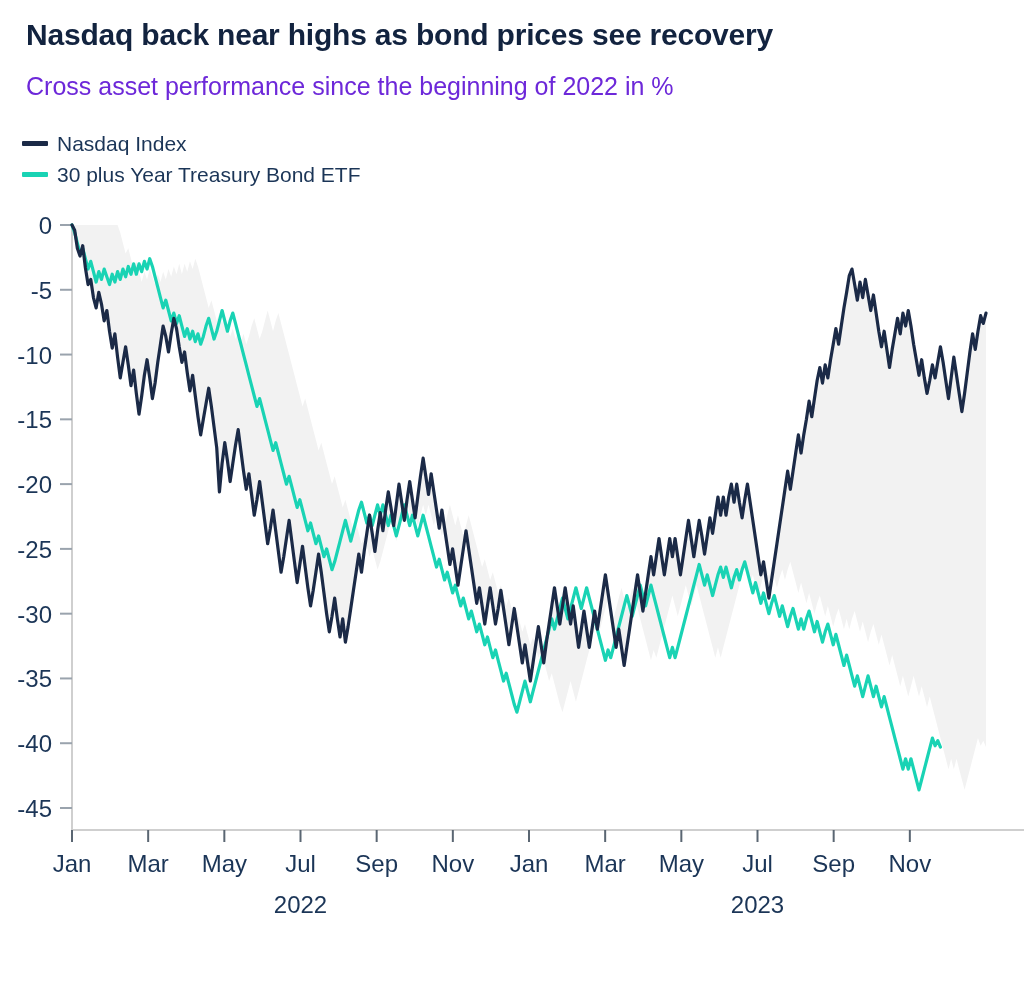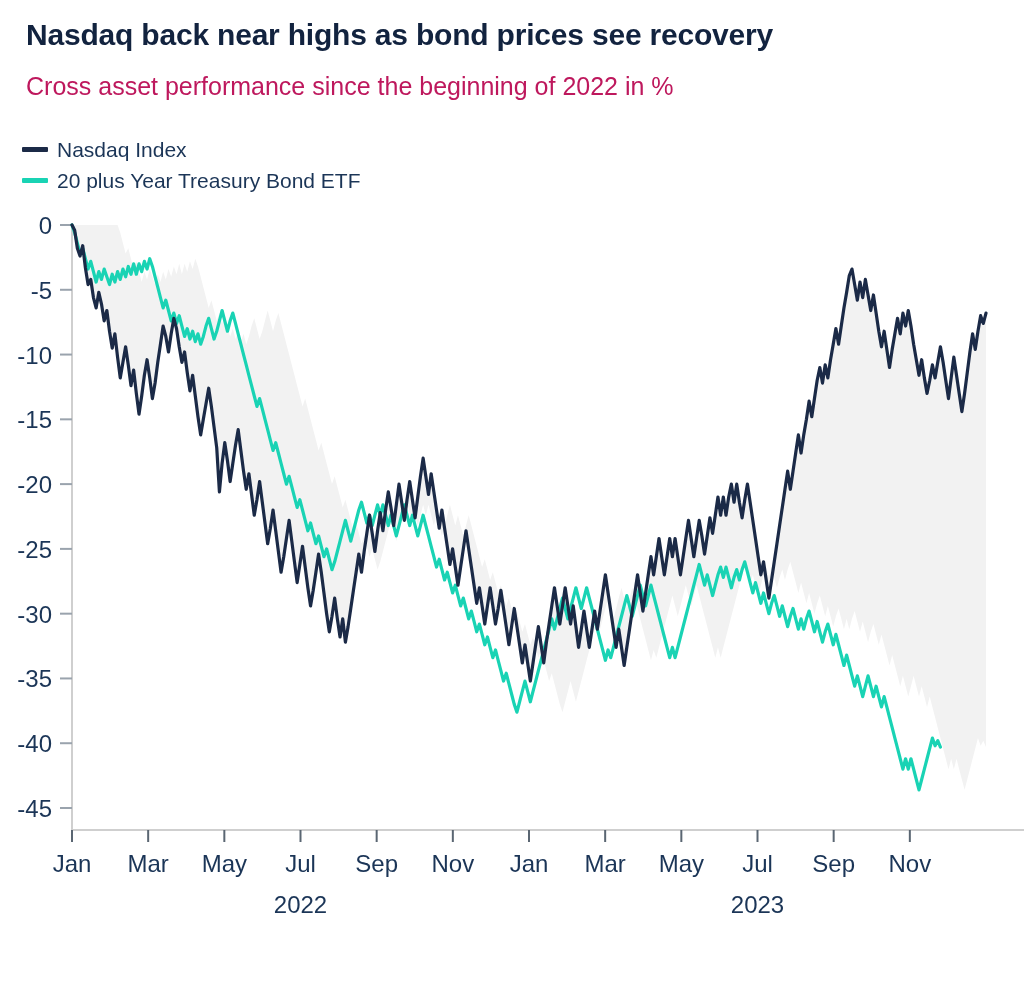--- a/index.html
+++ b/index.html
@@ -31,28 +31,27 @@
     letter-spacing: -0.2px;
     color: #12233f;
     white-space: nowrap;
   }
   .subtitle {
     position: absolute;
     left: 26px;
     top: 72px;
     font-size: 25px;
     font-weight: normal;
-    color: #be185d;
+    color: #6d28d9;
     white-space: nowrap;
   }
   .legend {
     position: absolute;
     left: 22px;
     top: 128px;
-    margin-top: 6px;
   }
   .legend-row {
     display: flex;
     align-items: center;
     height: 31px;
   }
   .legend-swatch {
     width: 26px;
     height: 5px;
     border-radius: 1px;
@@ -99,21 +98,21 @@
   <div class="title">Nasdaq back near highs as bond prices see recovery</div>
   <div class="subtitle">Cross asset performance since the beginning of 2022 in %</div>
 
   <div class="legend">
     <div class="legend-row">
       <span class="legend-swatch" style="background:#1b2a47"></span>
       <span class="legend-label">Nasdaq Index</span>
     </div>
     <div class="legend-row">
       <span class="legend-swatch" style="background:#19d3b4"></span>
-      <span class="legend-label">20 plus Year Treasury Bond ETF</span>
+      <span class="legend-label">30 plus Year Treasury Bond ETF</span>
     </div>
   </div>
 
   <div class="plot-wrap">
     <svg id="chart-svg" width="1024" height="981" viewBox="0 0 1024 981">
       <g id="fill-layer">
           <path d="M72.00 225.00 L74.68 230.18 L77.36 248.32 L80.04 256.09 L82.72 245.73 L85.40 267.75 L88.08 284.60 L90.76 279.41 L93.44 297.55 L96.12 307.92 L98.80 292.37 L101.48 304.03 L104.16 320.87 L106.84 310.51 L109.52 331.24 L112.21 348.08 L114.89 333.83 L117.57 357.15 L120.25 377.88 L122.93 362.33 L125.61 346.78 L128.29 364.92 L130.97 385.65 L133.65 370.10 L136.33 393.42 L139.01 414.15 L141.69 396.01 L144.37 375.28 L147.05 359.74 L149.73 377.88 L152.41 398.60 L155.09 383.06 L157.77 362.33 L160.45 344.19 L163.13 326.05 L165.81 336.42 L168.49 351.96 L171.17 333.83 L173.85 318.28 L176.53 328.64 L179.21 346.78 L181.89 362.33 L184.57 351.96 L187.26 372.69 L189.94 390.83 L192.62 375.28 L195.30 396.01 L197.98 416.74 L200.66 434.88 L203.34 419.33 L206.02 403.79 L208.70 388.24 L211.38 406.38 L214.06 427.11 L216.74 447.84 L219.42 491.88 L222.10 463.38 L224.78 442.65 L227.46 460.79 L230.14 481.52 L232.82 463.38 L235.50 445.24 L238.18 429.70 L240.86 450.43 L243.54 471.16 L246.22 489.29 L248.90 473.75 L251.58 494.48 L254.26 515.20 L256.94 499.66 L259.62 481.52 L262.30 502.25 L264.99 522.98 L267.67 543.71 L270.35 528.16 L273.03 510.02 L275.71 530.75 L278.39 551.48 L281.07 572.21 L283.75 556.66 L286.43 538.52 L289.11 520.39 L291.79 541.12 L294.47 561.84 L297.15 582.57 L299.83 564.44 L302.51 546.30 L305.19 567.03 L307.87 587.76 L310.55 605.89 L313.23 590.35 L315.91 572.21 L318.59 554.07 L321.27 572.21 L323.95 592.94 L326.63 613.67 L329.31 631.80 L331.99 616.26 L334.67 598.12 L337.35 618.85 L340.04 636.99 L342.72 618.85 L345.40 642.17 L348.08 626.62 L350.76 608.48 L353.44 590.35 L356.12 572.21 L358.80 554.07 L361.48 572.21 L364.16 551.48 L366.84 533.34 L369.52 515.20 L372.20 533.34 L374.88 551.48 L377.56 530.75 L380.24 512.61 L382.92 530.75 L385.60 510.02 L388.28 491.88 L390.96 507.43 L393.64 525.57 L396.32 504.84 L399.00 484.11 L401.68 502.25 L404.36 520.39 L407.04 499.66 L409.72 481.52 L412.40 499.66 L415.09 517.80 L417.77 497.07 L420.45 476.34 L423.13 458.20 L425.81 476.34 L428.49 494.48 L431.17 473.75 L433.85 491.88 L436.53 510.02 L439.21 528.16 L441.89 510.02 L444.57 528.16 L447.25 546.30 L449.93 564.44 L452.61 548.89 L455.29 567.03 L457.97 585.16 L460.65 567.03 L463.33 548.89 L466.01 530.75 L468.69 548.89 L471.37 567.03 L474.05 585.16 L476.73 603.30 L479.41 587.76 L482.09 605.89 L484.77 624.03 L487.45 605.89 L490.13 587.76 L492.82 605.89 L495.50 624.03 L498.18 608.48 L500.86 590.35 L503.54 608.48 L506.22 626.62 L508.90 644.76 L511.58 626.62 L514.26 608.48 L516.94 626.62 L519.62 644.76 L522.30 662.90 L524.98 644.76 L527.66 662.90 L530.34 681.04 L533.02 662.90 L535.70 644.76 L538.38 626.62 L541.06 644.76 L543.74 662.90 L546.42 642.17 L549.10 624.03 L551.78 605.89 L554.46 587.76 L557.14 605.89 L559.82 624.03 L562.50 605.89 L565.18 587.76 L567.87 605.89 L570.55 624.03 L573.23 605.89 L575.91 626.62 L578.59 647.35 L581.27 629.21 L583.95 611.08 L586.63 629.21 L589.31 647.35 L591.99 629.21 L594.67 611.08 L597.35 629.21 L600.03 611.08 L602.71 592.94 L605.39 574.80 L608.07 592.94 L610.75 611.08 L613.43 629.21 L616.11 647.35 L618.79 629.21 L621.47 647.35 L624.15 665.49 L626.83 647.35 L629.51 629.21 L632.19 611.08 L634.87 592.94 L637.55 574.80 L640.23 592.94 L642.91 611.08 L645.60 592.94 L648.28 574.80 L650.96 556.66 L653.64 574.80 L656.32 556.66 L659.00 538.52 L661.68 556.66 L664.36 574.80 L667.04 556.66 L669.72 538.52 L672.40 556.66 L675.08 538.52 L677.76 556.66 L680.44 574.80 L683.12 556.66 L685.80 538.52 L688.48 520.39 L691.16 538.52 L693.84 556.66 L696.52 538.52 L699.20 520.39 L701.88 535.93 L704.56 554.07 L707.24 535.93 L709.92 517.80 L712.60 533.34 L715.28 515.20 L717.96 497.07 L720.65 515.20 L723.33 497.07 L726.01 515.20 L728.69 497.07 L731.37 484.11 L734.05 502.25 L736.73 484.11 L739.41 502.25 L742.09 517.80 L744.77 499.66 L747.45 484.11 L750.13 502.25 L752.81 520.39 L755.49 538.52 L758.17 556.66 L760.85 574.80 L763.53 561.84 L766.21 579.98 L768.89 598.12 L771.57 579.98 L774.25 561.84 L776.93 543.71 L779.61 525.57 L782.29 507.43 L784.97 489.29 L787.65 471.16 L790.33 489.29 L793.01 471.16 L795.70 453.02 L798.38 434.88 L801.06 453.02 L803.74 434.88 L806.42 419.33 L809.10 401.20 L811.78 416.74 L814.46 398.60 L817.14 380.47 L819.82 367.51 L822.50 383.06 L825.18 364.92 L827.86 377.88 L830.54 359.74 L833.22 344.19 L835.90 328.64 L838.58 344.19 L841.26 326.05 L843.94 307.92 L846.62 292.37 L849.30 275.53 L851.98 269.05 L854.66 284.60 L857.34 300.14 L860.02 282.00 L862.70 297.55 L865.38 279.41 L868.06 294.96 L870.74 310.51 L873.43 294.96 L876.11 313.10 L878.79 331.24 L881.47 346.78 L884.15 331.24 L886.83 349.37 L889.51 367.51 L892.19 349.37 L894.87 333.83 L897.55 318.28 L900.23 333.83 L902.91 313.10 L905.59 326.05 L908.27 310.51 L910.95 326.05 L913.63 344.19 L916.31 359.74 L918.99 375.28 L921.67 359.74 L924.35 377.88 L927.03 393.42 L929.71 380.47 L932.39 364.92 L935.07 377.88 L937.75 362.33 L940.43 346.78 L943.11 362.33 L945.79 380.47 L948.48 398.60 L951.16 377.88 L953.84 357.15 L956.52 375.28 L959.20 393.42 L961.88 411.56 L964.56 393.42 L967.24 372.69 L969.92 351.96 L972.60 333.83 L975.28 349.37 L977.96 331.24 L980.64 315.69 L983.32 323.46 L986.00 313.10 L986.00 747.11 L983.32 740.63 L980.64 745.81 L977.96 738.04 L975.28 748.40 L972.60 758.77 L969.92 769.13 L967.24 779.50 L964.56 789.86 L961.88 779.50 L959.20 769.13 L956.52 758.77 L953.84 769.13 L951.16 758.77 L948.48 769.13 L945.79 758.77 L943.11 748.40 L940.43 738.04 L937.75 727.68 L935.07 717.31 L932.39 706.95 L929.71 696.58 L927.03 706.95 L924.35 696.58 L921.67 686.22 L918.99 696.58 L916.31 686.22 L913.63 675.85 L910.95 686.22 L908.27 696.58 L905.59 686.22 L902.91 675.85 L900.23 686.22 L897.55 675.85 L894.87 665.49 L892.19 655.12 L889.51 665.49 L886.83 655.12 L884.15 644.76 L881.47 634.40 L878.79 644.76 L876.11 634.40 L873.43 624.03 L870.74 631.80 L868.06 642.17 L865.38 631.80 L862.70 621.44 L860.02 631.80 L857.34 621.44 L854.66 611.08 L851.98 618.85 L849.30 629.21 L846.62 618.85 L843.94 629.21 L841.26 618.85 L838.58 608.48 L835.90 616.26 L833.22 626.62 L830.54 616.26 L827.86 605.89 L825.18 616.26 L822.50 605.89 L819.82 595.53 L817.14 603.30 L814.46 613.67 L811.78 603.30 L809.10 592.94 L806.42 603.30 L803.74 592.94 L801.06 582.57 L798.38 592.94 L795.70 582.57 L793.01 572.21 L790.33 561.84 L787.65 569.62 L784.97 579.98 L782.29 569.62 L779.61 577.39 L776.93 587.76 L774.25 577.39 L771.57 567.03 L768.89 577.39 L766.21 567.03 L763.53 574.80 L760.85 585.16 L758.17 595.53 L755.49 585.16 L752.81 574.80 L750.13 585.16 L747.45 574.80 L744.77 564.44 L742.09 574.80 L739.41 585.16 L736.73 595.53 L734.05 605.89 L731.37 616.26 L728.69 626.62 L726.01 636.99 L723.33 647.35 L720.65 657.72 L717.96 647.35 L715.28 657.72 L712.60 647.35 L709.92 636.99 L707.24 626.62 L704.56 616.26 L701.88 605.89 L699.20 595.53 L696.52 585.16 L693.84 595.53 L691.16 605.89 L688.48 595.53 L685.80 585.16 L683.12 595.53 L680.44 605.89 L677.76 616.26 L675.08 605.89 L672.40 595.53 L669.72 605.89 L667.04 616.26 L664.36 626.62 L661.68 636.99 L659.00 647.35 L656.32 657.72 L653.64 649.94 L650.96 660.31 L648.28 649.94 L645.60 639.58 L642.91 629.21 L640.23 618.85 L637.55 608.48 L634.87 598.12 L632.19 587.76 L629.51 598.12 L626.83 608.48 L624.15 598.12 L621.47 587.76 L618.79 598.12 L616.11 608.48 L613.43 618.85 L610.75 608.48 L608.07 598.12 L605.39 608.48 L602.71 618.85 L600.03 629.21 L597.35 618.85 L594.67 629.21 L591.99 639.58 L589.31 649.94 L586.63 660.31 L583.95 670.67 L581.27 681.04 L578.59 691.40 L575.91 701.76 L573.23 691.40 L570.55 681.04 L567.87 691.40 L565.18 701.76 L562.50 712.13 L559.82 704.36 L557.14 693.99 L554.46 683.63 L551.78 673.26 L549.10 681.04 L546.42 670.67 L543.74 660.31 L541.06 649.94 L538.38 657.72 L535.70 647.35 L533.02 636.99 L530.34 644.76 L527.66 634.40 L524.98 624.03 L522.30 631.80 L519.62 621.44 L516.94 611.08 L514.26 618.85 L511.58 608.48 L508.90 598.12 L506.22 605.89 L503.54 595.53 L500.86 585.16 L498.18 592.94 L495.50 582.57 L492.82 572.21 L490.13 579.98 L487.45 569.62 L484.77 559.25 L482.09 567.03 L479.41 556.66 L476.73 546.30 L474.05 535.93 L471.37 525.57 L468.69 515.20 L466.01 525.57 L463.33 535.93 L460.65 525.57 L457.97 515.20 L455.29 525.57 L452.61 515.20 L449.93 504.84 L447.25 515.20 L444.57 525.57 L441.89 535.93 L439.21 525.57 L436.53 515.20 L433.85 525.57 L431.17 515.20 L428.49 504.84 L425.81 515.20 L423.13 504.84 L420.45 515.20 L417.77 525.57 L415.09 515.20 L412.40 522.98 L409.72 512.61 L407.04 502.25 L404.36 510.02 L401.68 520.39 L399.00 530.75 L396.32 541.12 L393.64 530.75 L390.96 520.39 L388.28 530.75 L385.60 541.12 L382.92 551.48 L380.24 561.84 L377.56 569.62 L374.88 559.25 L372.20 548.89 L369.52 556.66 L366.84 546.30 L364.16 535.93 L361.48 543.71 L358.80 533.34 L356.12 522.98 L353.44 530.75 L350.76 520.39 L348.08 510.02 L345.40 499.66 L342.72 507.43 L340.04 497.07 L337.35 486.70 L334.67 476.34 L331.99 484.11 L329.31 473.75 L326.63 463.38 L323.95 453.02 L321.27 442.65 L318.59 450.43 L315.91 440.06 L313.23 429.70 L310.55 419.33 L307.87 408.97 L305.19 398.60 L302.51 406.38 L299.83 396.01 L297.15 385.65 L294.47 375.28 L291.79 364.92 L289.11 354.56 L286.43 344.19 L283.75 333.83 L281.07 323.46 L278.39 313.10 L275.71 320.87 L273.03 331.24 L270.35 320.87 L267.67 310.51 L264.99 320.87 L262.30 331.24 L259.62 339.01 L256.94 328.64 L254.26 318.28 L251.58 326.05 L248.90 336.42 L246.22 344.19 L243.54 333.83 L240.86 341.60 L238.18 331.24 L235.50 339.01 L232.82 328.64 L230.14 336.42 L227.46 326.05 L224.78 315.69 L222.10 323.46 L219.42 313.10 L216.74 320.87 L214.06 310.51 L211.38 300.14 L208.70 307.92 L206.02 297.55 L203.34 287.19 L200.66 276.82 L197.98 266.46 L195.30 258.68 L192.62 269.05 L189.94 261.28 L187.26 271.64 L184.57 263.87 L181.89 274.23 L179.21 263.87 L176.53 274.23 L173.85 266.46 L171.17 276.82 L168.49 269.05 L165.81 279.41 L163.13 271.64 L160.45 282.00 L157.77 274.23 L155.09 284.60 L152.41 276.82 L149.73 269.05 L147.05 279.41 L144.37 271.64 L141.69 282.00 L139.01 271.64 L136.33 261.28 L133.65 269.05 L130.97 258.68 L128.29 248.32 L125.61 253.50 L122.93 243.14 L120.25 232.77 L117.57 225.00 Z" fill="#f2f2f2" stroke="none"></path>
         </g>
       <g id="axis-layer">
           <line x1="72" y1="224" x2="72" y2="830" stroke="#cfcfcf" stroke-width="2"></line>

